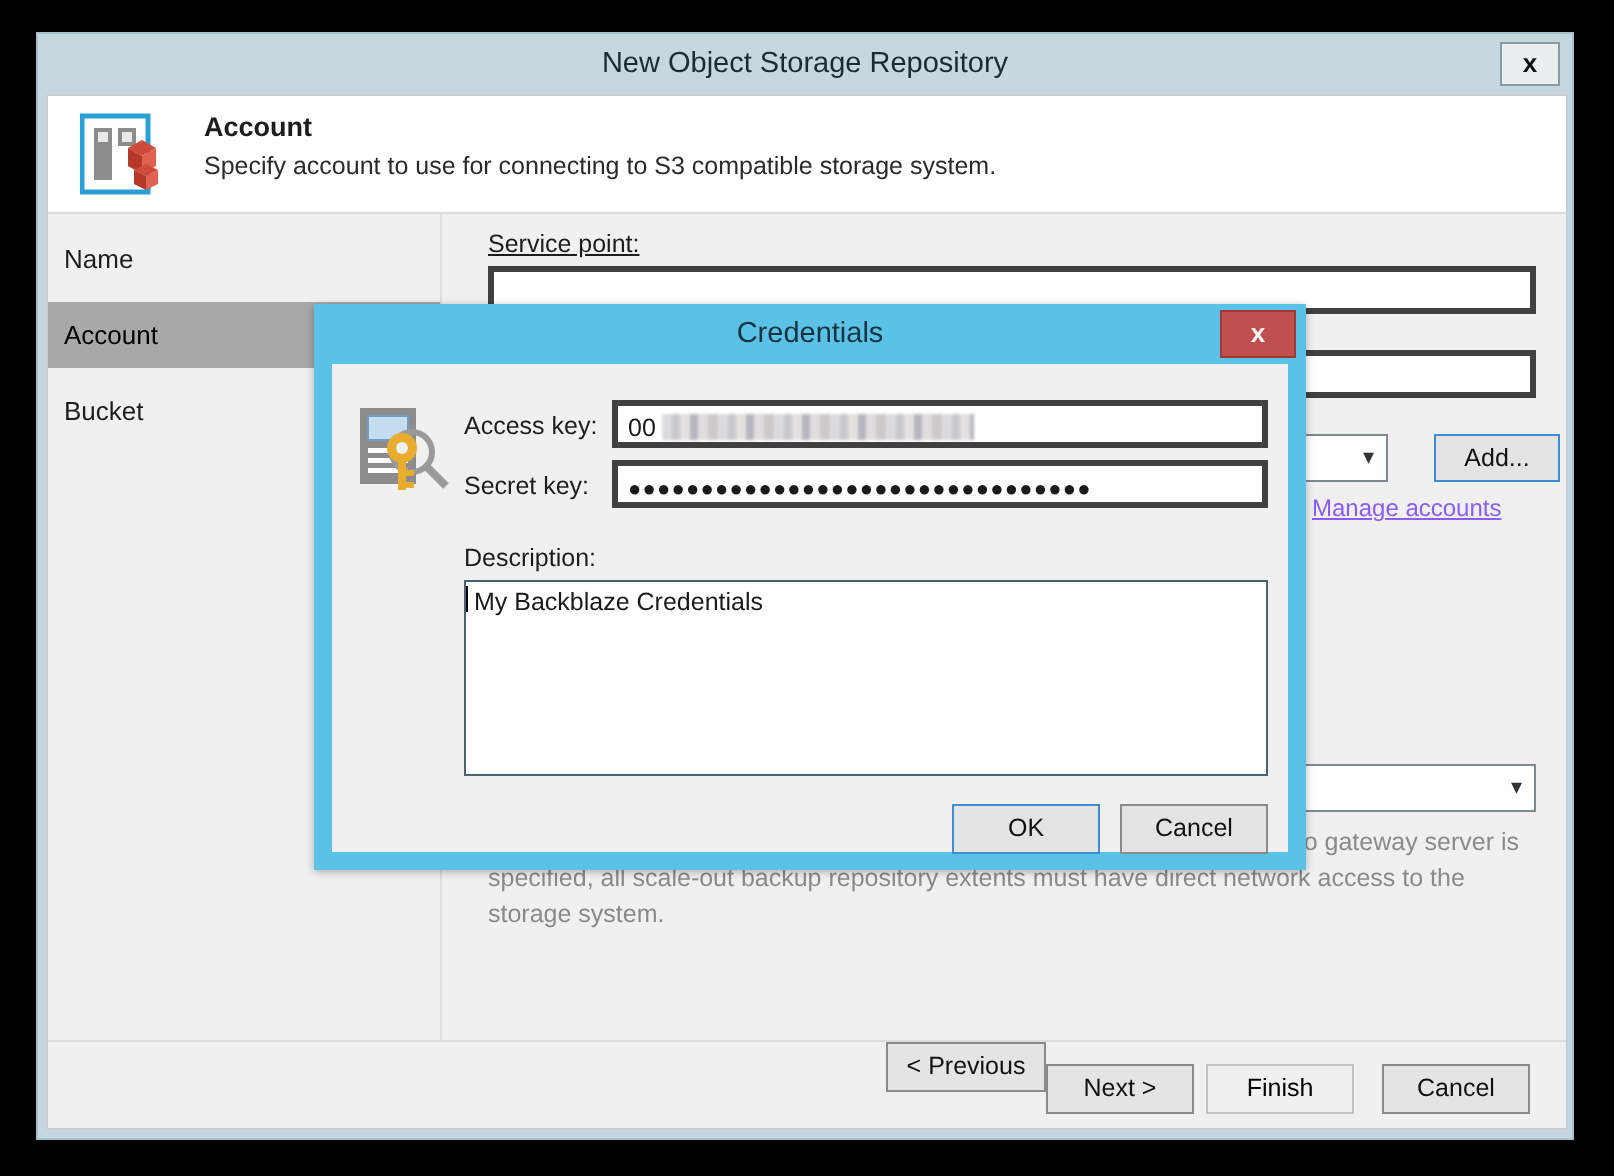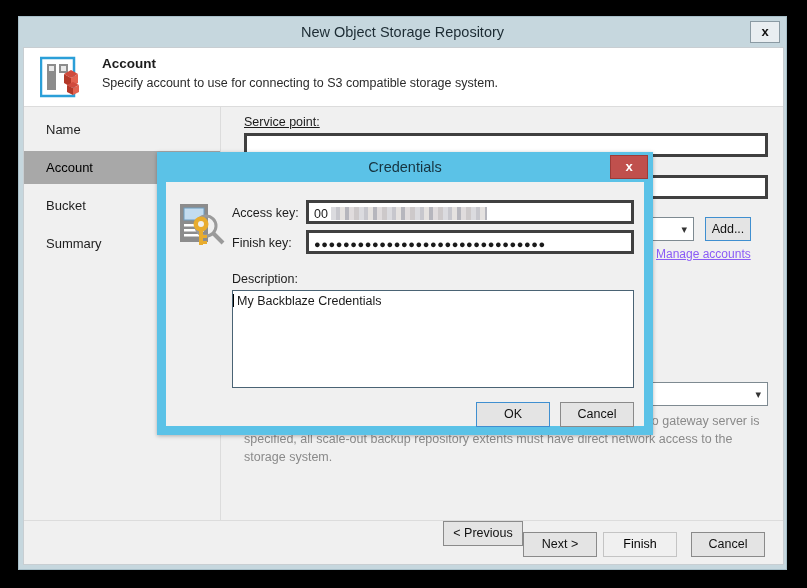--- a/index.html
+++ b/index.html
@@ -112,21 +112,21 @@
     background: #f0f0f0;
     border-right: 1px solid #dcdcdc;
     box-sizing: border-box;
   }
   .side-item {
     position: absolute;
     left: 0;
     width: 196px;
     height: 33px;
     line-height: 33px;
-    padding-left: 22px;
+    padding-left: 8px;
     box-sizing: border-box;
     font-size: 13px;
     color: #1e1e1e;
     cursor: pointer;
   }
   .side-item.active {
     background: #a8a8a8;
     color: #000000;
   }
 
@@ -364,37 +364,36 @@
         </svg>
       </div>
       <div id="header-title">Account</div>
       <div id="header-subtitle">Specify account to use for connecting to S3 compatible storage system.</div>
     </div>
 
     <div id="wizard-sidebar">
       <div class="side-item" style="top:6px;">Name</div>
       <div class="side-item active" style="top:44px;">Account</div>
       <div class="side-item" style="top:82px;">Bucket</div>
-      <div class="side-item" style="top:120px;">Summary</div>
     </div>
 
     <div id="wizard-content">
 
       <div class="field-label" style="left:23px; top:8px;">Service point:</div>
 
       <div class="text-input" style="left:23px; top:26px; width:524px;"></div>
 
       <div class="text-input" style="left:23px; top:68px; width:524px;"></div>
 
       <div class="combo" style="left:23px; top:110px; width:450px;">
         <span></span>
         <span class="combo-arrow">▾</span>
       </div>
 
-      <div class="btn focused" style="left:484px; top:110px; width:46px; height:24px; line-height:22px;">Add...</div>
+      <div class="btn focused" style="left:496px; top:110px; width:63px; height:24px; line-height:22px;">Add...</div>
 
       <div class="link" style="left:435px; top:140px;">Manage accounts</div>
 
       <div class="combo" style="left:23px; top:275px; width:524px;">
         <span>WIN-2555G8HB1KV (Backup server)</span>
         <span class="combo-arrow">▾</span>
       </div>
 
       <div class="help-text" style="left:23px; top:305px; width:530px;">Select a gateway server to proxy access to the object storage system. If no gateway server is specified, all scale-out backup repository extents must have direct network access to the storage system.</div>
 
@@ -437,21 +436,21 @@
         <rect x="25" y="39" width="4" height="3" fill="#e8ac2e"></rect>
       </svg>
     </div>
 
     <div class="cred-label" style="left:66px; top:24px;">Access key:</div>
 
     <div class="text-input" style="left:140px; top:18px; width:328px;">
       <span>00</span><span class="redact"></span>
     </div>
 
-    <div class="cred-label" style="left:66px; top:54px;">Finish key:</div>
+    <div class="cred-label" style="left:66px; top:54px;">Secret key:</div>
 
     <div class="text-input" style="left:140px; top:48px; width:328px;">
       <span id="secret-dots">●●●●●●●●●●●●●●●●●●●●●●●●●●●●●●●●</span>
     </div>
 
     <div class="cred-label" style="left:66px; top:90px;">Description:</div>
 
     <div id="description-box" style="top:108px;">
       <span id="description-text">My Backblaze Credentials</span>
     <span id="caret"></span></div>

